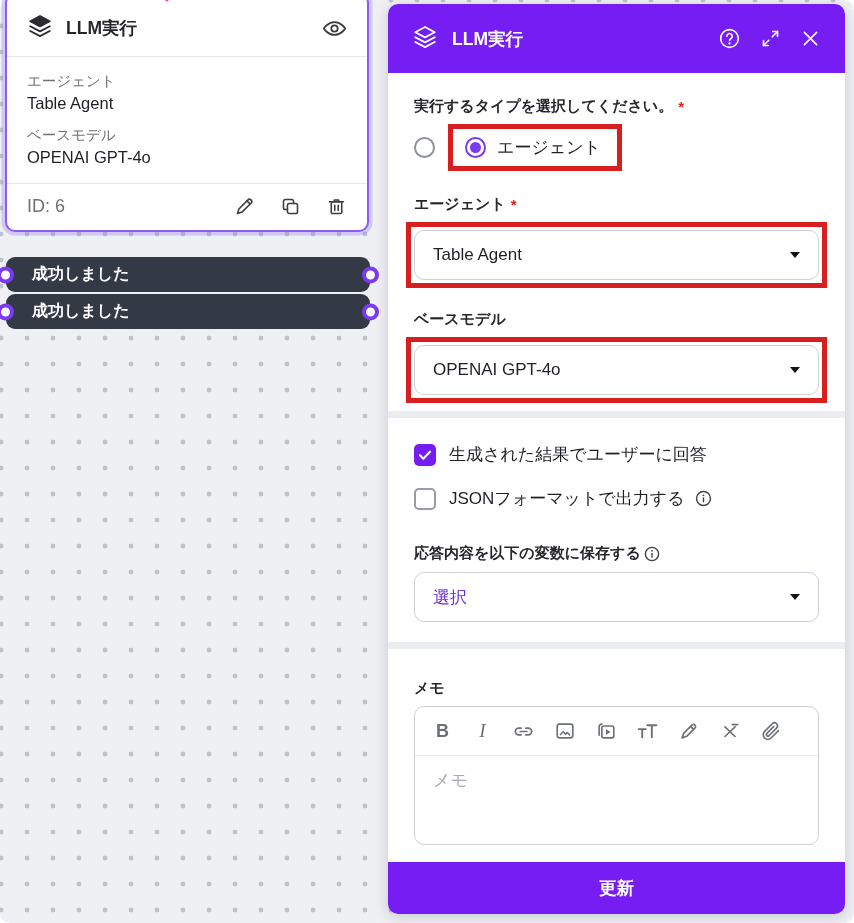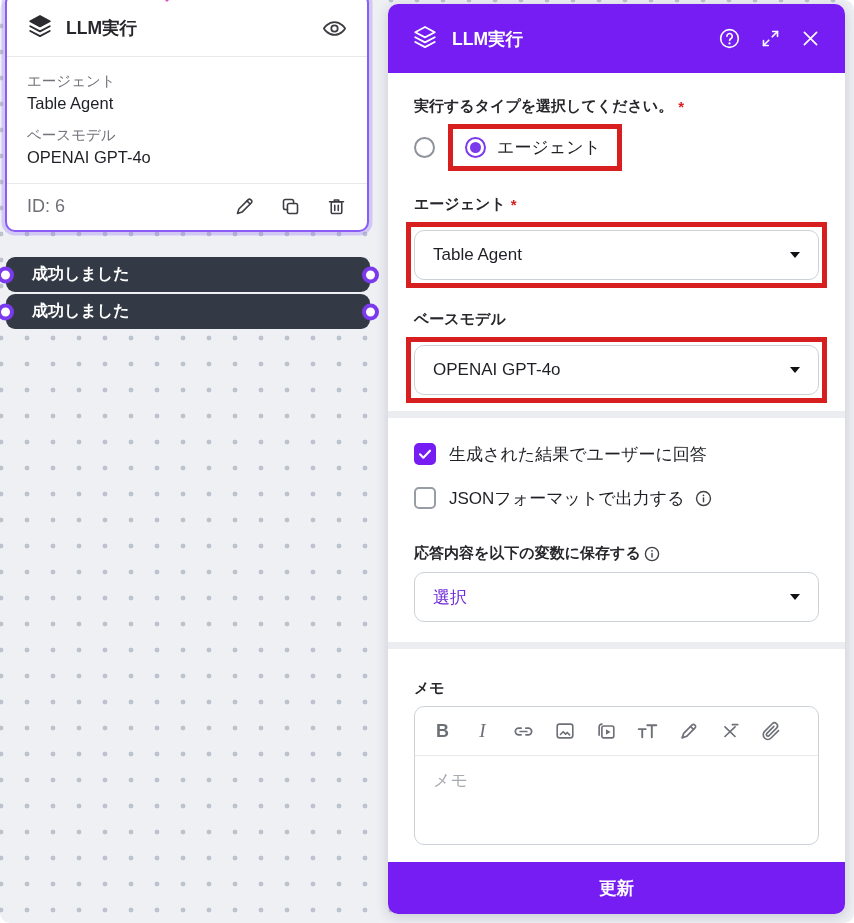--- a/index.html
+++ b/index.html
@@ -75,21 +75,21 @@
   .select-hl{margin:8px -8px 0;padding:3px;}
   .select{
     height:50px;border:1.5px solid #cdd2d9;border-radius:10px;background:#fff;
     display:flex;align-items:center;padding:0 18px;font-size:17px;color:#1f2026;box-sizing:border-box;
   }
   .select-plain{margin-top:9px;}
   .select .val{flex:1;}
   .select.placeholder .val{color:#6d28d9;}
   .caret{width:0;height:0;border-left:5.5px solid transparent;border-right:5.5px solid transparent;border-top:6.5px solid #101114;flex:none;}
   .divider-band{height:7px;background:#ebedf1;margin:8px -26px 0;}
-  .cb-row{display:flex;align-items:flex-start;gap:13px;font-size:17px;color:#1f2026;}
+  .cb-row{display:flex;align-items:center;gap:13px;font-size:17px;color:#1f2026;}
   .cb1{margin-top:25px}.cb2{margin-top:21px}
   .checkbox{width:22px;height:22px;border-radius:5px;box-sizing:border-box;flex:none;display:flex;align-items:center;justify-content:center;}
   .checkbox.checked{background:var(--accent,#751df2);}
   .checkbox.unchecked{border:2px solid #979ca5;background:#fff;}
   .cb-label{display:flex;align-items:center;gap:7px;}
   .info{color:#3f4147;display:inline-flex;vertical-align:-3px;margin-left:2px;}
   .memo-editor{margin-top:8px;border:1.5px solid #cdd2d9;border-radius:10px;overflow:hidden;background:#fff;}
   .memo-toolbar{display:flex;align-items:center;gap:19px;padding:0 17px;height:48px;color:#6d7077;border-bottom:1.5px solid #e7e9ed;}
   .tb-bold{font-weight:700;font-size:18px;color:#6d7077;}
   .tb-italic{font-style:italic;font-family:"Liberation Serif","DejaVu Serif",serif;font-size:19px;color:#6d7077;}

